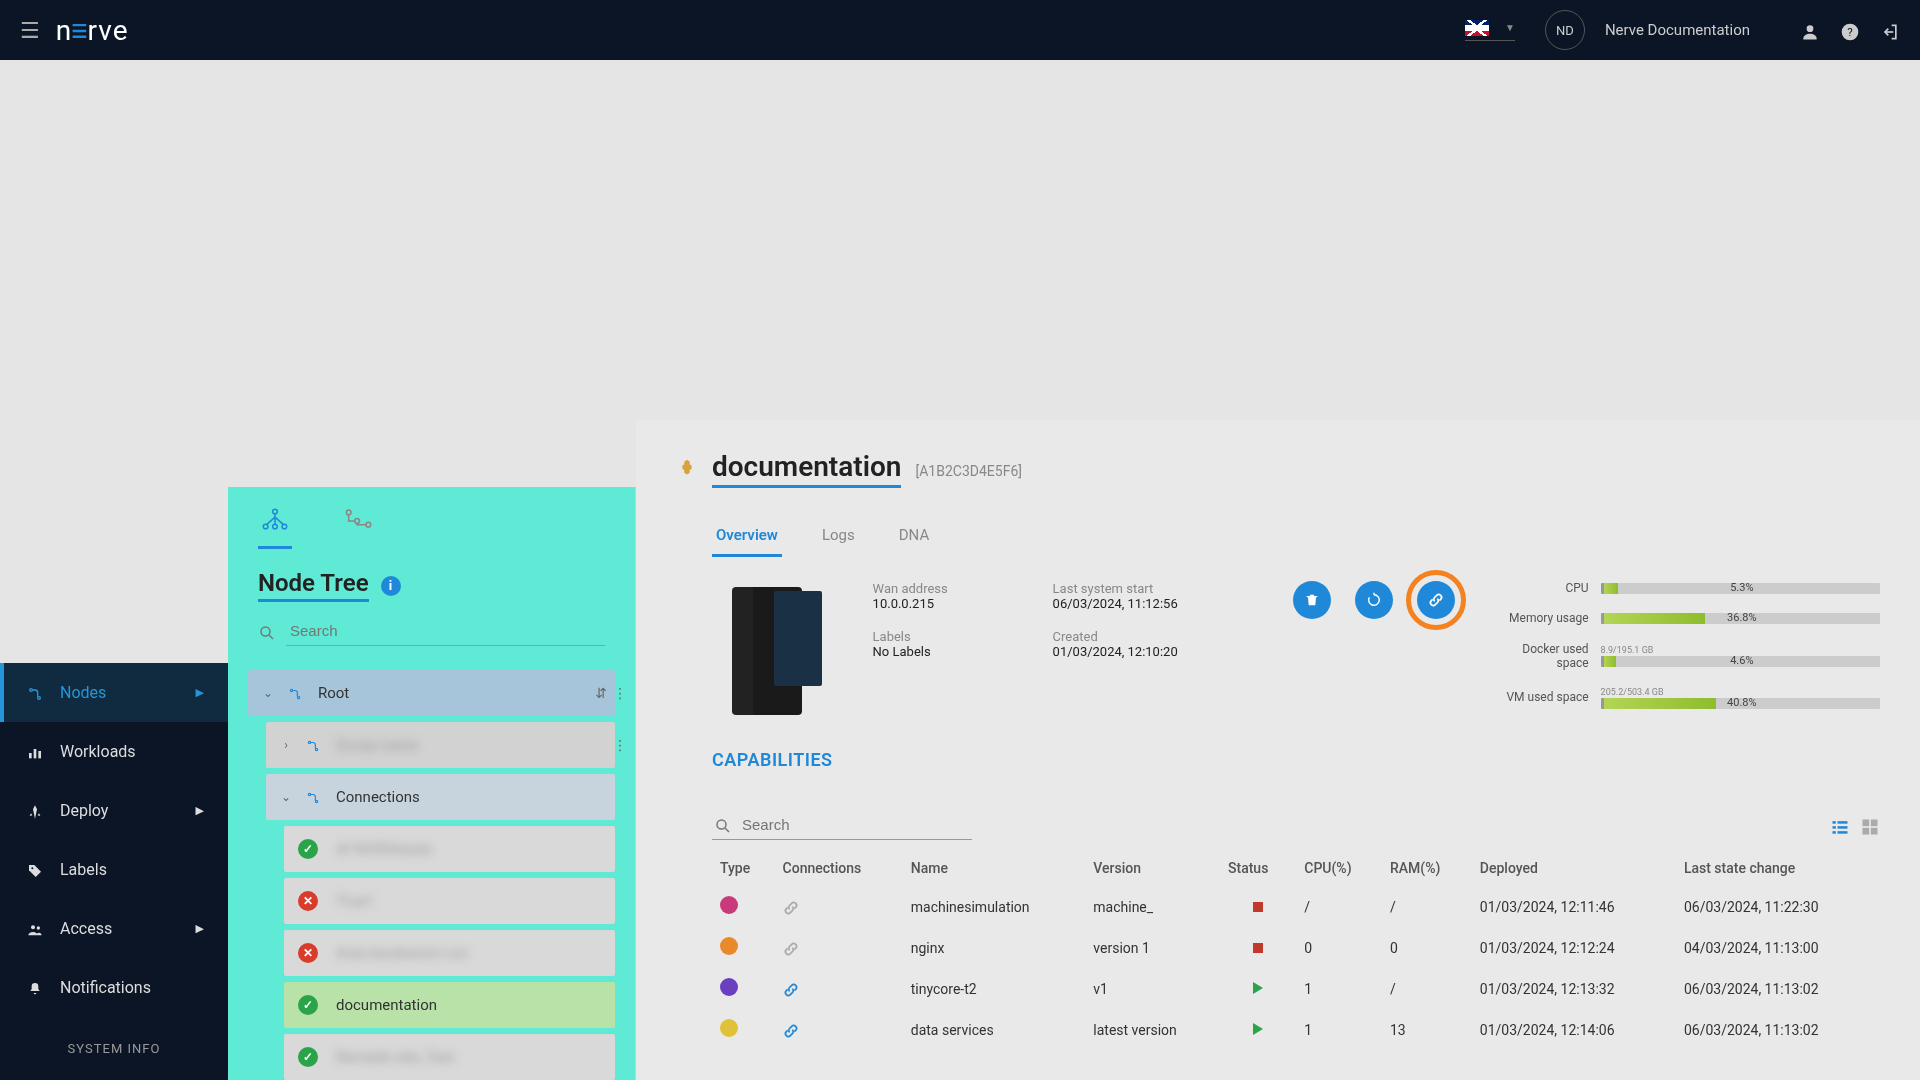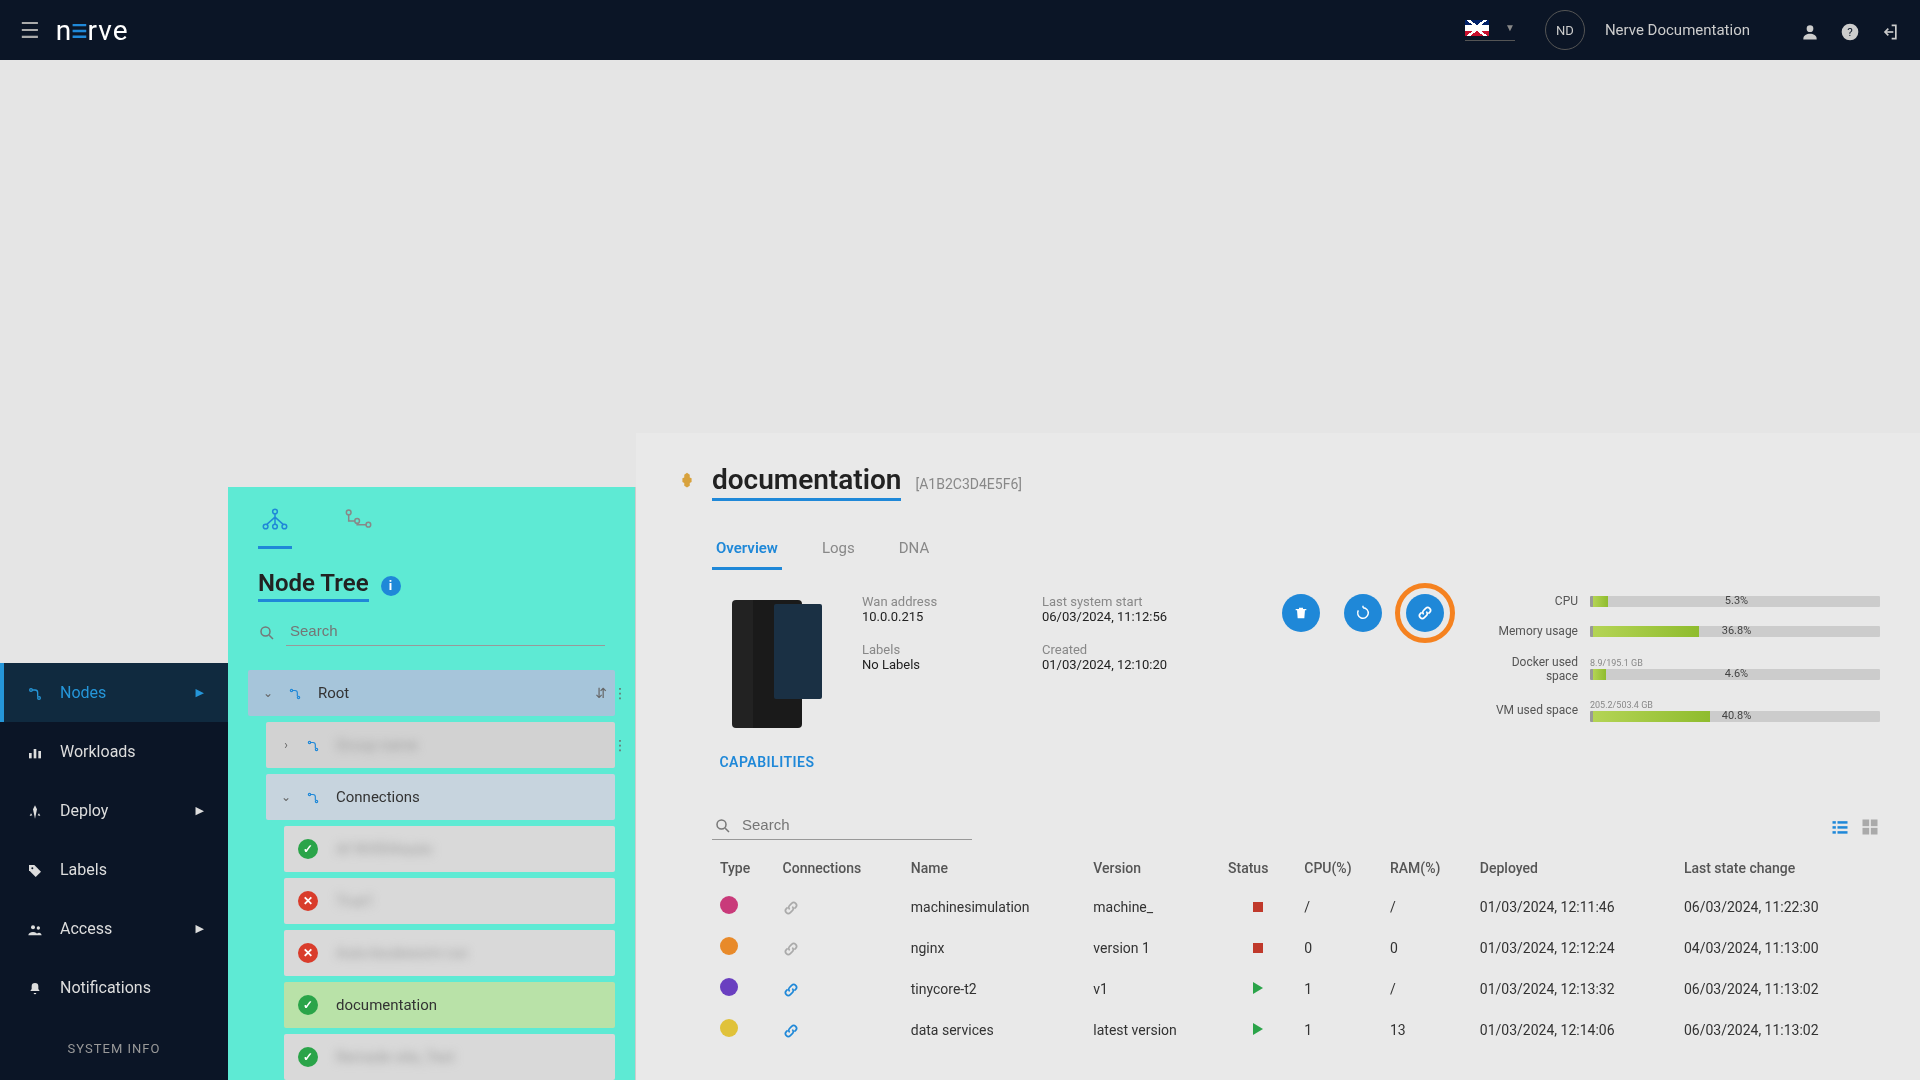--- a/index.html
+++ b/index.html
@@ -68,21 +68,21 @@
 .node-ver { color: #888; font-size: 14px; margin-left: 38px; margin-top: 8px; display:block;}
 .detail-tabs { display: flex; gap: 36px; margin: 32px 0 24px 36px; }
 .dtab { font-size: 15px; color: #888; padding: 6px 4px 10px; cursor: pointer; }
 .dtab.active { color: #1f88d8; font-weight: 600; border-bottom: 3px solid #1f88d8; }
 
 .overview-row { display: flex; align-items: flex-start; gap: 40px; margin-left: 36px; }
 .dev-img { width: 110px; height: 140px; position: relative; }
 .dev-img .box { position:absolute; top:6px; left:20px; right:20px; bottom:6px; background: linear-gradient(90deg,#222 0 30%, #1a1a1a 30%); border-radius: 4px; }
 .dev-img .panel { position:absolute; top:10px; right:0; width: 48px; height: 95px; background:#1a3044; border-radius:2px; }
 .dev-img-col { text-align:center; }
-.caps { color: #1f88d8; font-weight: 600; font-size: 14px; letter-spacing: 0.5px; margin-top: 20px; display:block; cursor:pointer;}
+.caps { color: #1f88d8; font-weight: 600; font-size: 18px; letter-spacing: 0.5px; margin-top: 28px; display:block; cursor:pointer;}
 
 .info-grid { display: grid; grid-template-columns: 170px 200px; row-gap: 18px; column-gap: 10px; font-size: 14px; }
 .info-grid .lbl { color: #888; font-size: 13px; }
 .info-grid .val { color: #222; font-size: 13px; }
 
 .action-btns { display: flex; gap: 24px; align-items: center; }
 .circ-btn { width: 38px; height: 38px; border-radius: 50%; background: #1f88d8; color: #fff; display: flex; align-items: center; justify-content: center; cursor: pointer; font-size: 16px; }
 .circ-btn.highlight { outline: 5px solid #f58220; outline-offset: 6px; }
 
 .metrics { margin-left: auto; width: 450px; }

